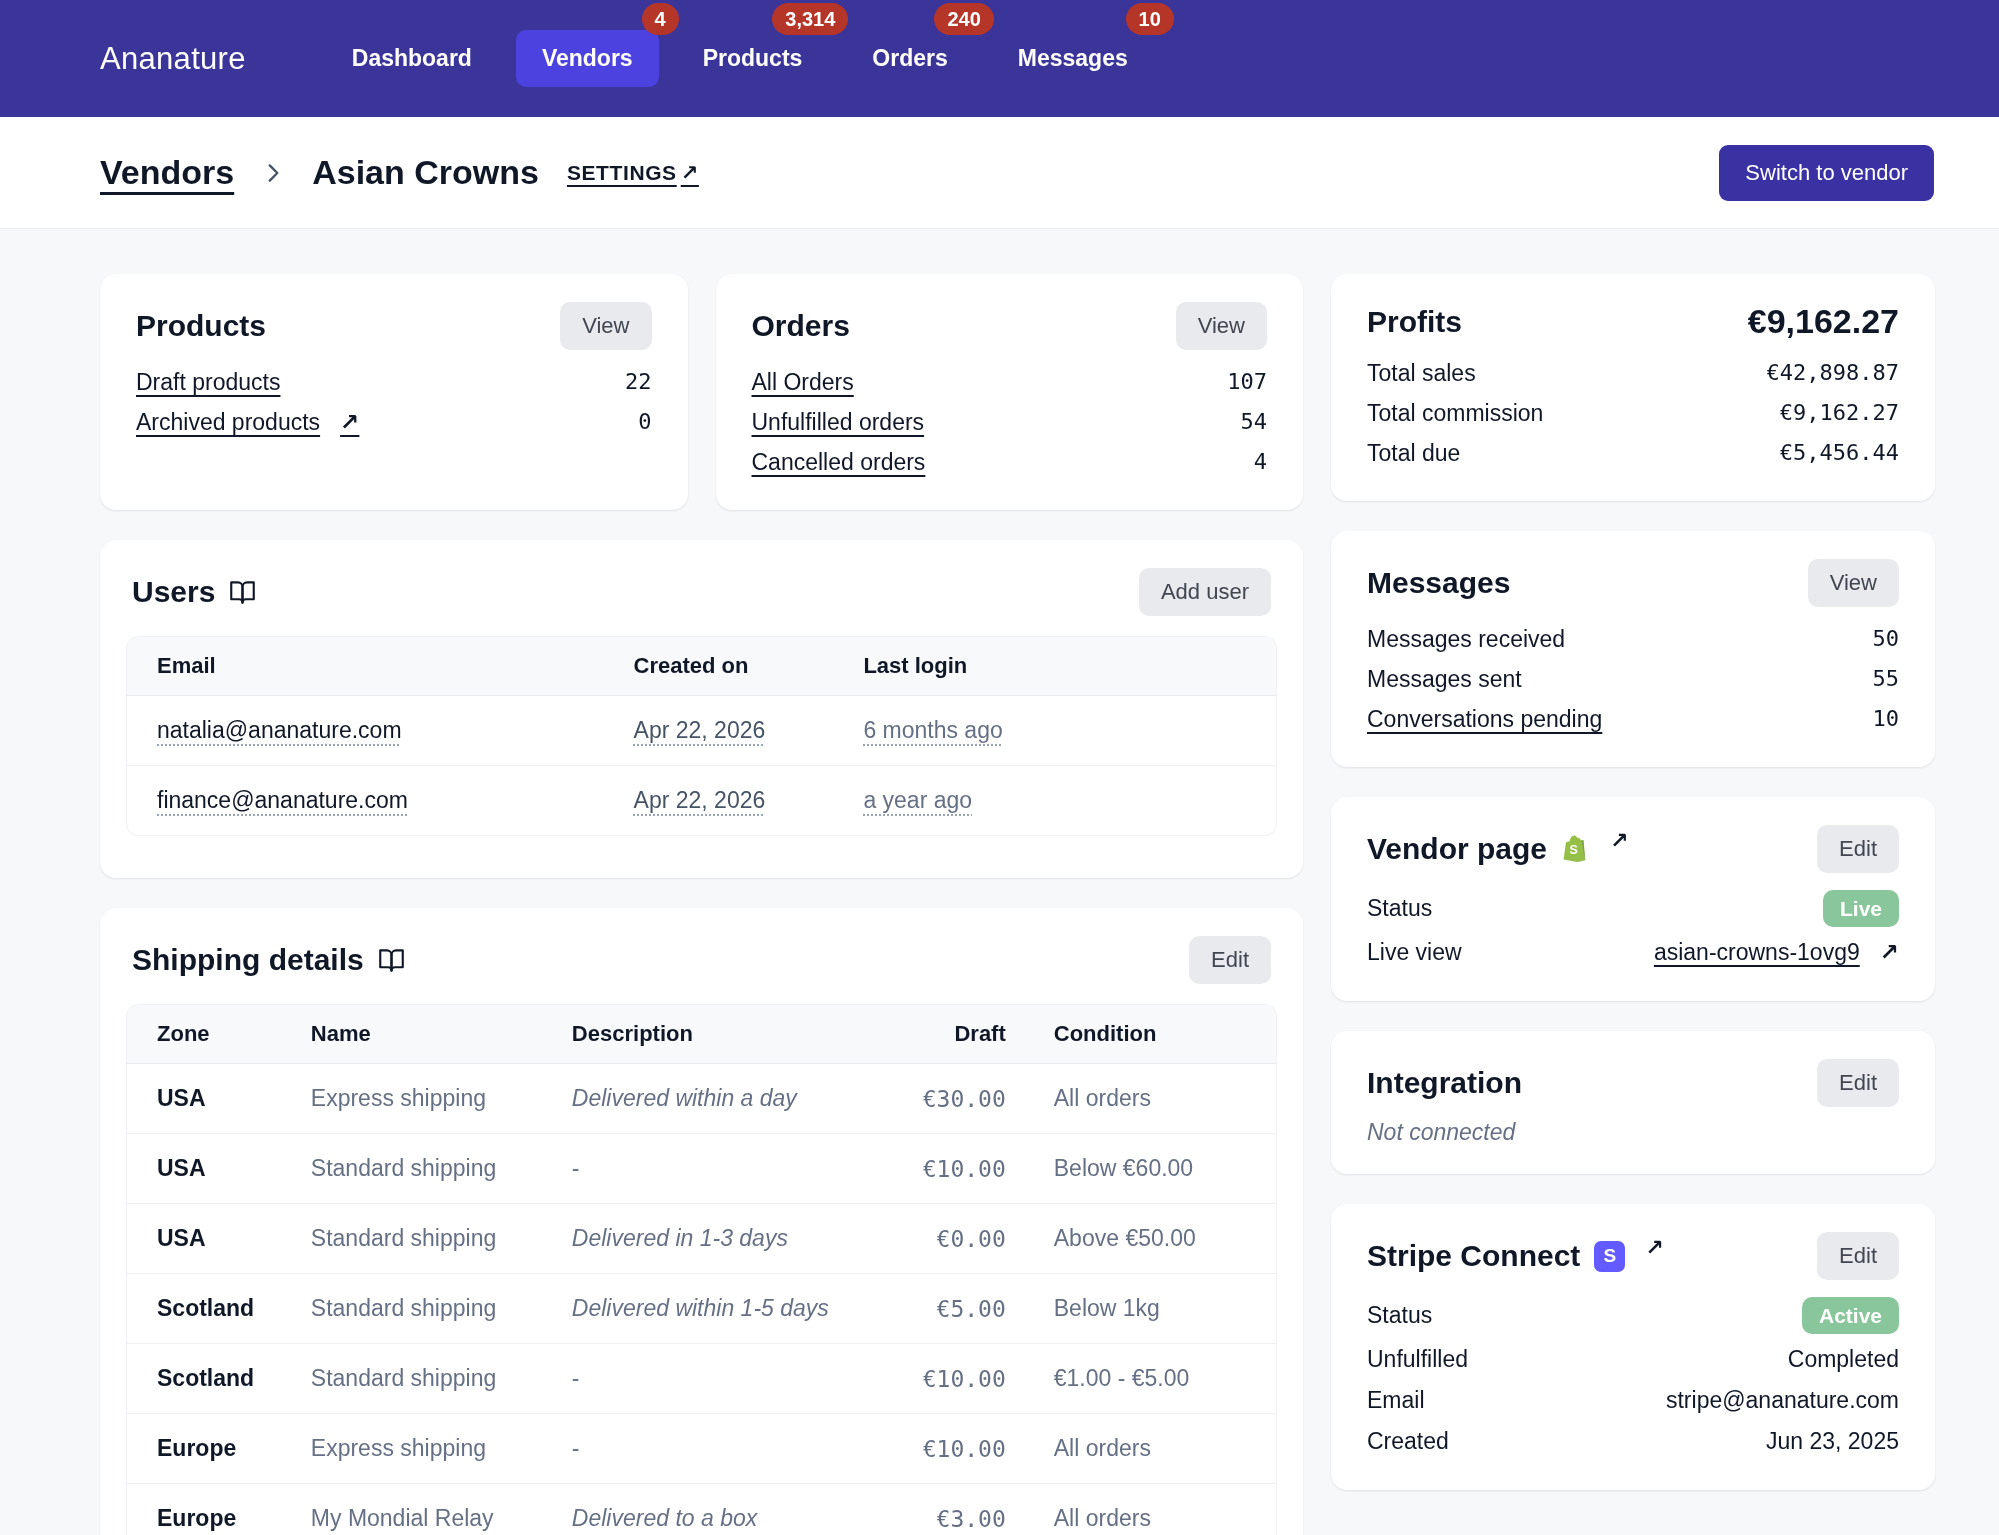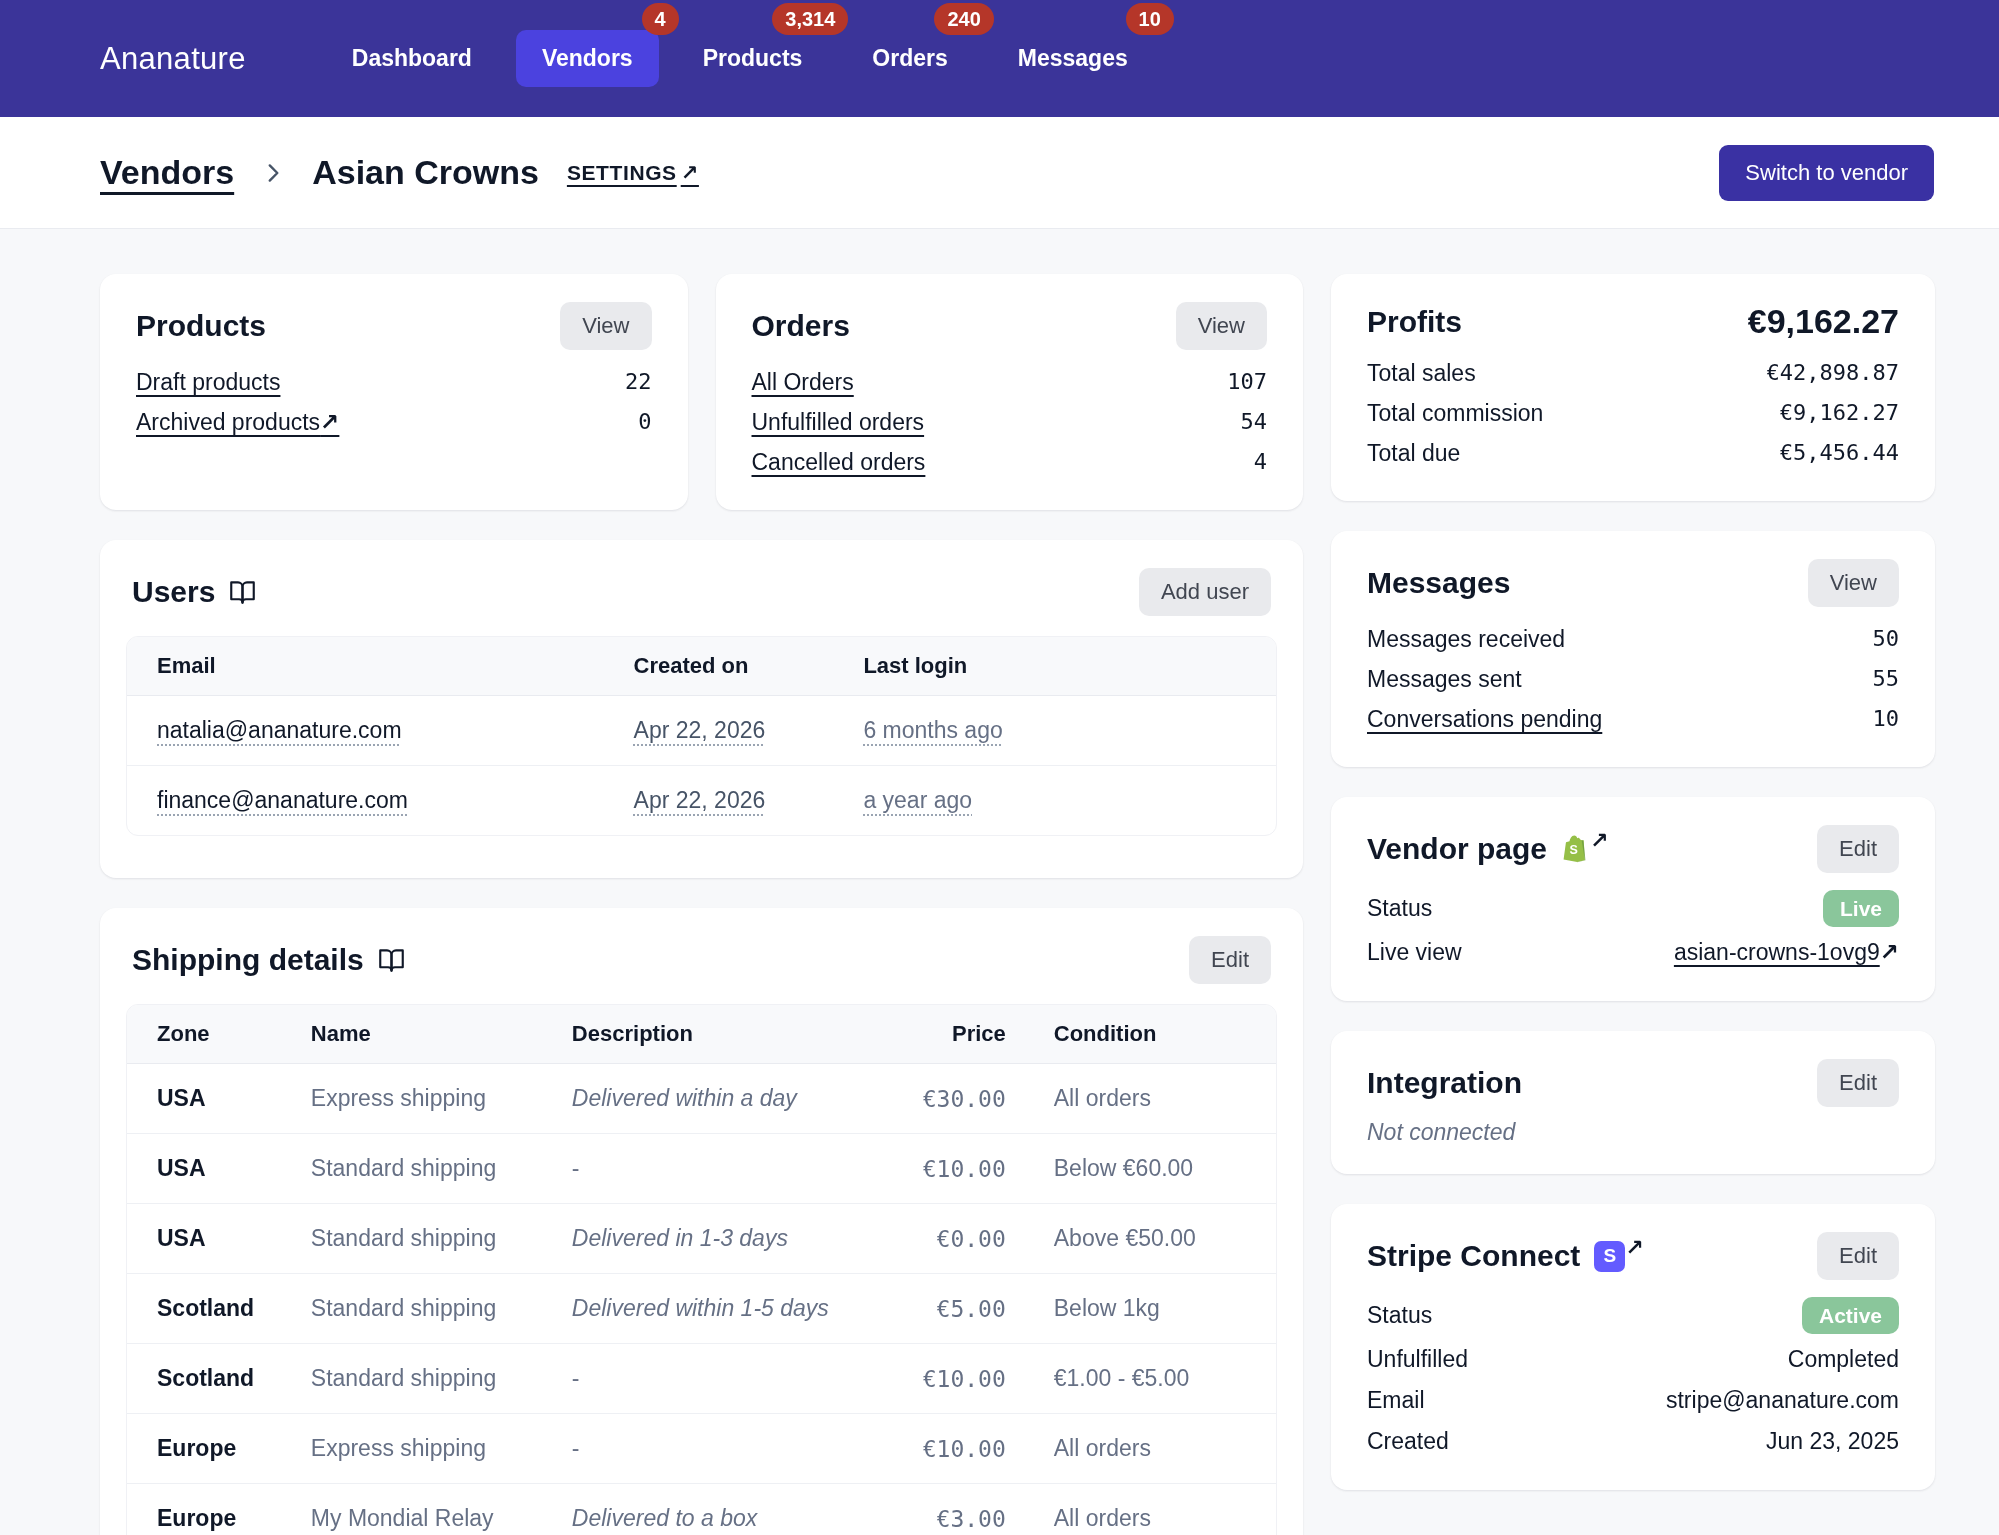--- a/index.html
+++ b/index.html
@@ -79,21 +79,21 @@
   .cell-desc.plain{font-style:normal;}
   .cell-price{color:var(--gray);text-align:right;}
 
   
   .kv-row{display:flex;align-items:center;justify-content:space-between;padding:5px 0;font-size:23px;line-height:31px;white-space:nowrap;}
   .kv-val{color:var(--ink);}
   .pill{background:var(--live);color:#fff;font-size:21px;font-weight:700;padding:6px 17px;border-radius:10px;line-height:1.2;}
   a.plain-link{color:var(--ink);text-decoration:underline;text-decoration-thickness:1.5px;text-underline-offset:5px;cursor:pointer;}
   .muted-italic{color:var(--gray);font-style:italic;font-size:23px;margin-top:12px;}
 
-  .icon-btn{display:flex;align-items:flex-start;gap:0;cursor:pointer;}
+  .icon-btn{display:flex;align-items:flex-start;gap:20px;cursor:pointer;}
   .book-icon{color:var(--ink);display:flex;}
   .stripe-icon{width:31px;height:31px;border-radius:7px;background:#635bff;color:#fff;
     display:flex;align-items:center;justify-content:center;font-size:19px;font-weight:700;}
   .title-ext{font-size:22px;font-weight:600;margin-top:-6px;}
 </style>
 </head>
 <body>
 
 <nav class="topnav">
   <div class="logo">Ananature</div>
@@ -251,21 +251,21 @@
                 <col style="width:23%">
                 <col style="width:31%">
                 <col style="width:10%">
                 <col style="width:22%">
               </colgroup>
             <thead>
               <tr>
                 <th class="first">Zone</th>
                 <th>Name</th>
                 <th>Description</th>
-                <th style="text-align:right">Price</th>
+                <th style="text-align:right">Draft</th>
                 <th>Condition</th>
               </tr>
             </thead>
             <tbody>
               <tr>
                 <td class="first cell-zone">USA</td>
                 <td class="cell-gray">Express shipping</td>
                 <td class="cell-desc">Delivered within a day</td>
                 <td class="cell-price mono">€30.00</td>
                 <td class="cell-gray">All orders</td>

